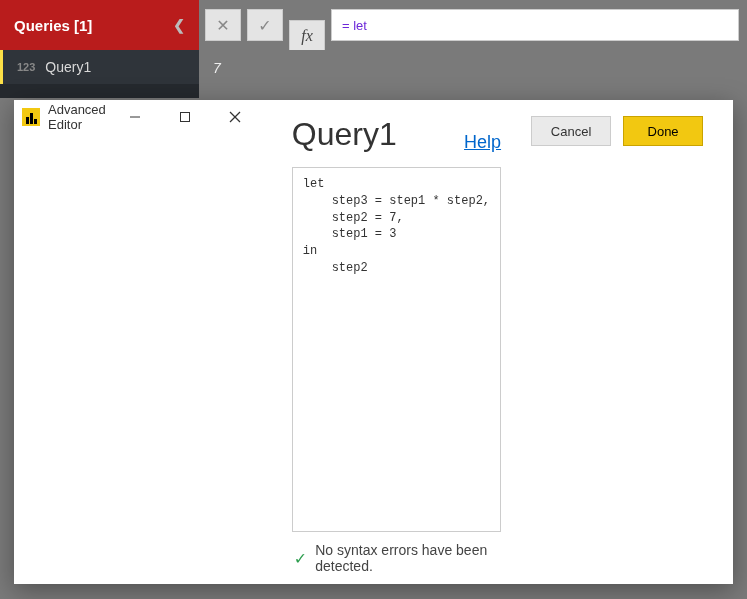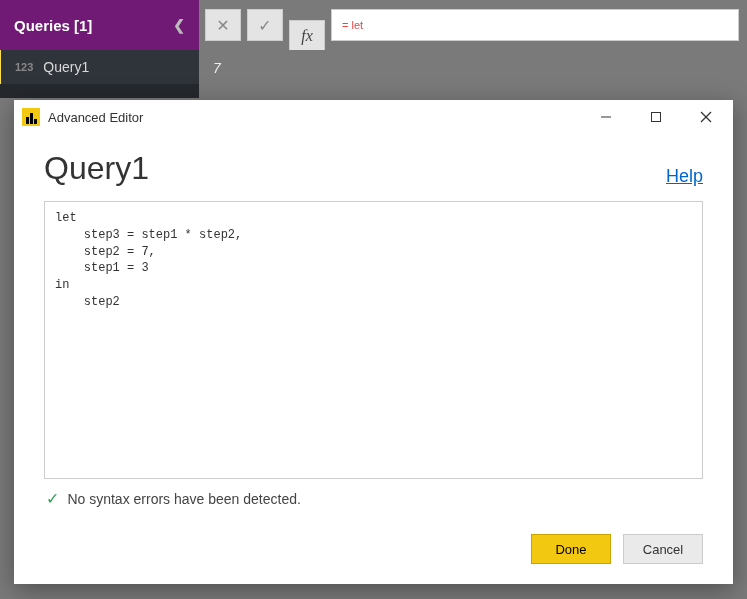--- a/index.html
+++ b/index.html
@@ -7,65 +7,65 @@
       font-family: "Segoe UI", Tahoma, sans-serif;
       width: 747px; height: 599px;
       background: #7a7a7a;
       position: relative;
       overflow: hidden;
     }
 
     
     .top-row { display: flex; height: 50px; }
     .queries-header {
-      width: 199px; background: #701a75; color: #fff;
+      width: 199px; background: #b91c1c; color: #fff;
       display: flex; align-items: center; padding: 0 14px;
       font-size: 15px; font-weight: 600;
       justify-content: space-between;
     }
     .queries-header .chev { color: #bbb; font-size: 14px; }
     .formula-wrap {
       flex: 1; background: #7a7a7a; display: flex; align-items: center;
       padding: 8px 8px 8px 6px; gap: 6px;
     }
     .fx-button {
       width: 36px; height: 32px; background: #e4e4e4;
       display: flex; align-items: center; justify-content: center;
       color: #888; font-size: 16px; border: 1px solid #ccc;
     }
     .fx-button.fx { font-style: italic; font-family: "Times New Roman", serif; color: #444; margin-top: 21px; }
     .formula-input {
       flex: 1; height: 32px; background: #fff; border: 1px solid #ccc;
       padding: 0 10px; display: flex; align-items: center;
-      font-size: 11px; color: #ef4444;
+      font-size: 13px; color: #6d28d9;
     }
 
     
     .second-row { display: flex; height: 48px; }
     .queries-list {
       width: 199px; background: #25292e;
     }
     .query-item {
       display: flex; align-items: center; height: 34px;
       padding: 0 14px; gap: 10px; color: #d9d9d9;
-      border-left: 1px solid #fde047; background: #2f343a;
+      border-left: 3px solid #fde047; background: #2f343a;
     }
     .query-item .num123 { color: #888; font-size: 11px; font-weight: 600; }
     .query-item .qname { font-size: 14px; }
     .result-pane {
       flex: 1; background: #7a7a7a; color: #eee; padding: 10px 14px;
       font-style: italic; font-size: 14px;
     }
 
     
     .dialog {
       position: absolute; left: 14px; top: 100px;
       width: 719px; height: 484px; background: #fff;
       box-shadow: 0 6px 24px rgba(0,0,0,0.35);
-      display: flex; flex-direction: column;
+      display: flex; 
     }
     .dlg-titlebar {
       height: 34px; display: flex; align-items: center;
       padding: 0 6px 0 8px; gap: 8px;
     }
     .dlg-icon {
       width: 18px; height: 18px; background: #f2c811;
       display: flex; align-items: flex-end; justify-content: center;
       gap: 1px; padding-bottom: 2px;
     }
@@ -186,16 +186,16 @@
     step1 = 3
 in
     step2</div>
     <div class="status-row">
       <span class="check">✓</span>
       <span>No syntax errors have been detected.</span>
     </div>
   </div>
 
   <div class="dlg-buttons">
+    <div class="btn btn-secondary">Cancel</div>
     <div class="btn btn-primary">Done</div>
-    <div class="btn btn-secondary">Cancel</div>
   </div>
 </div>
 
 </body></html>

